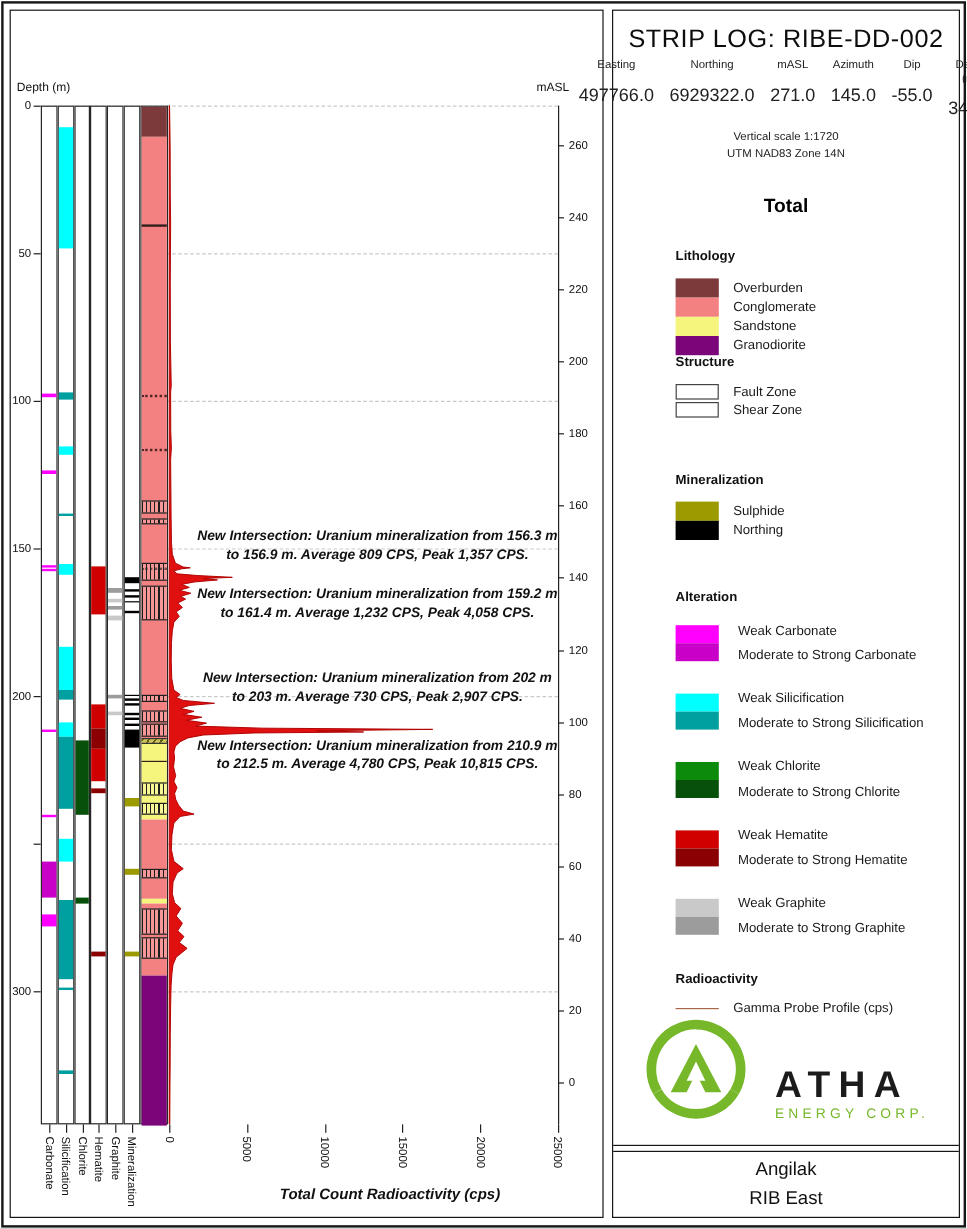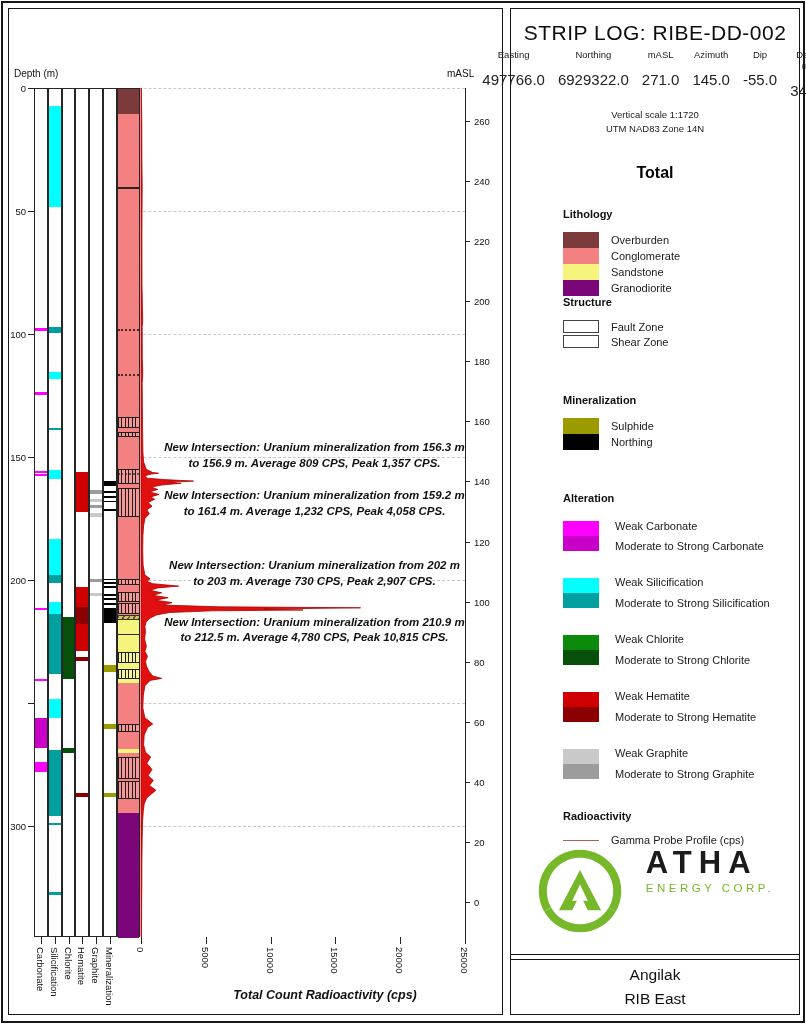--- a/index.html
+++ b/index.html
@@ -52,21 +52,21 @@
   .lg-row{display:flex;align-items:center;}
   .lg-sw{width:36px;height:16px;flex:0 0 36px;}
   .lg-sw-s{width:36px;height:13px;flex:0 0 36px;border:1px solid #444;box-sizing:border-box;background:#fff;margin-bottom:2px;}
   .lg-lab{font-size:11px;margin-left:12px;color:#1a1a1a;}
   .lg-pair{display:flex;align-items:center;margin-bottom:15px;}
   .lg-pair .sw2{width:36px;flex:0 0 36px;}
   .sw2 div{height:15px;}
   .lg-pair .labs{margin-left:16px;font-size:11px;line-height:1.9;color:#1a1a1a;}
   .lg-line{width:36px;height:0;border-top:1.5px solid #a8654a;flex:0 0 36px;}
   
-  #logo{position:absolute;left:0;right:0;top:838px;display:flex;align-items:flex-start;justify-content:center;gap:22px;}
+  #logo{position:absolute;left:0;right:0;top:838px;display:flex;align-items:flex-end;justify-content:center;gap:22px;}
   .logo-words{display:flex;flex-direction:column;}
   .logo-word{font-size:31px;font-weight:bold;letter-spacing:7px;color:#1b1b1b;line-height:1;}
   .logo-sub{font-size:11.5px;letter-spacing:3.5px;margin-top:4px;}
   #hairline{position:absolute;left:0;right:0;bottom:59px;border-top:1.2px solid #161616;}
   #title-box{position:absolute;left:0;right:0;bottom:0;height:54px;border-top:1.5px solid #161616;
              text-align:center;font-size:15.5px;color:#111;}
   #title-box div{margin-top:6px;}
 </style>
 </head>
 <body>

